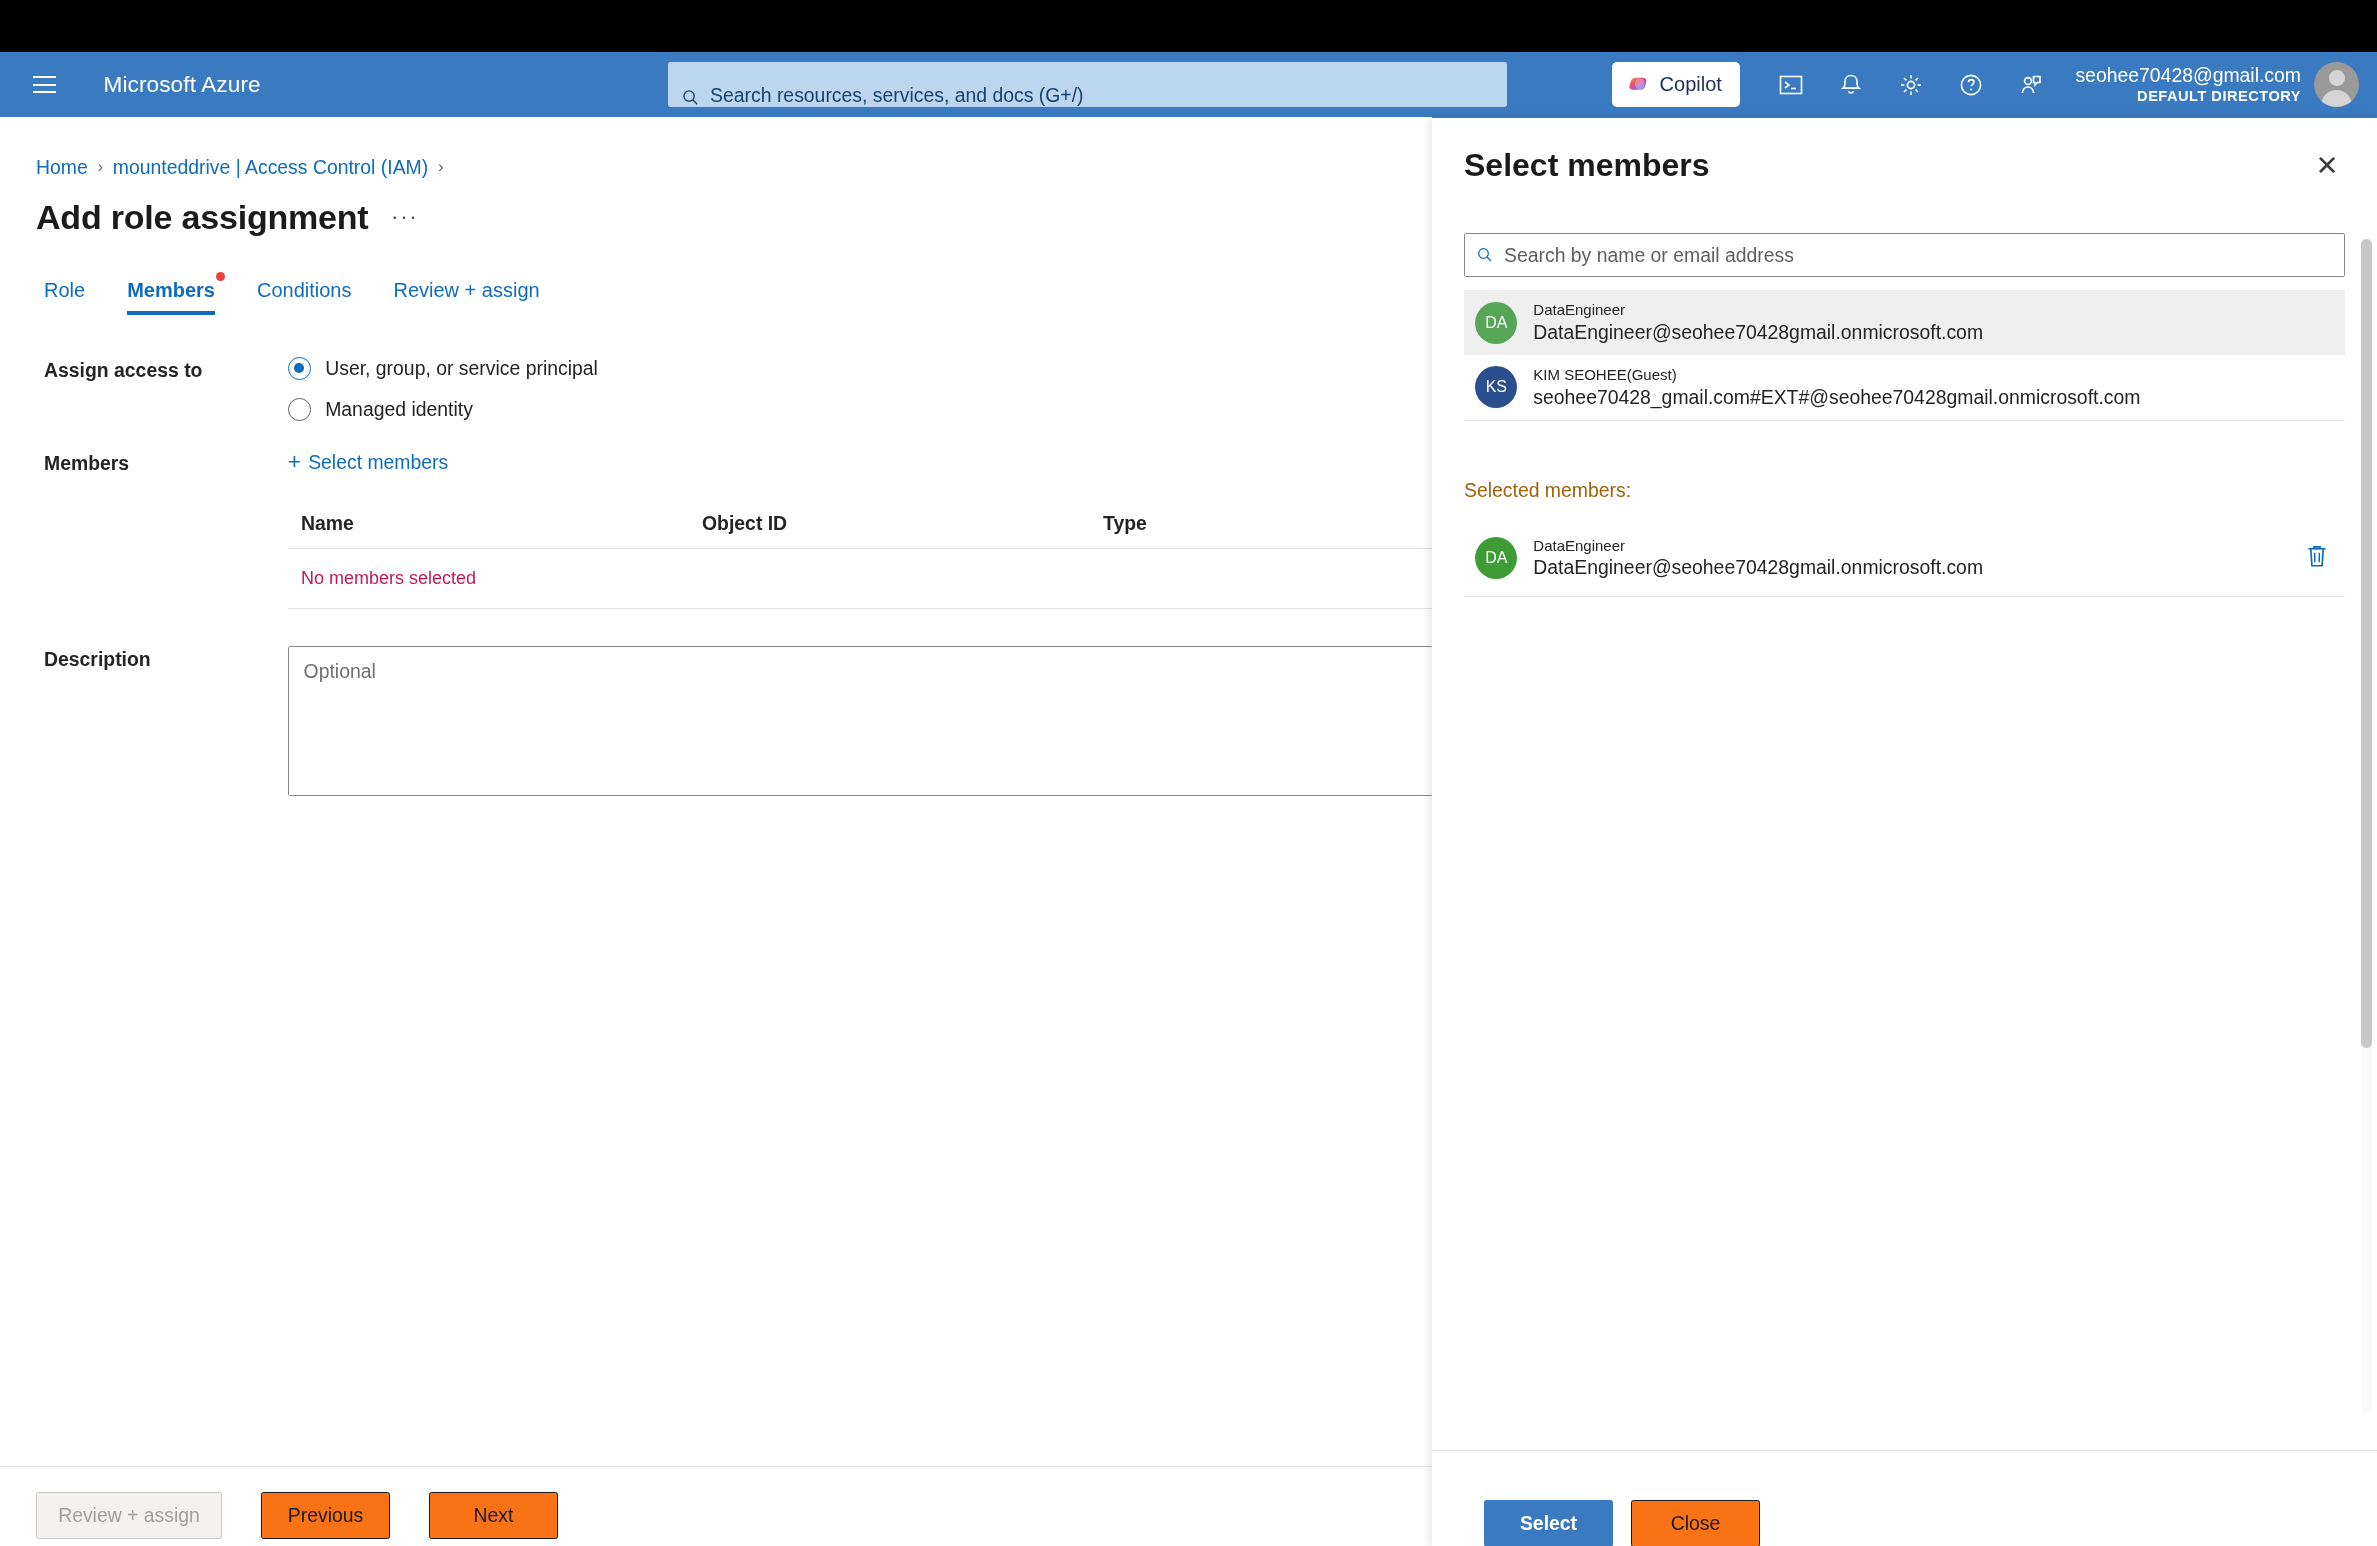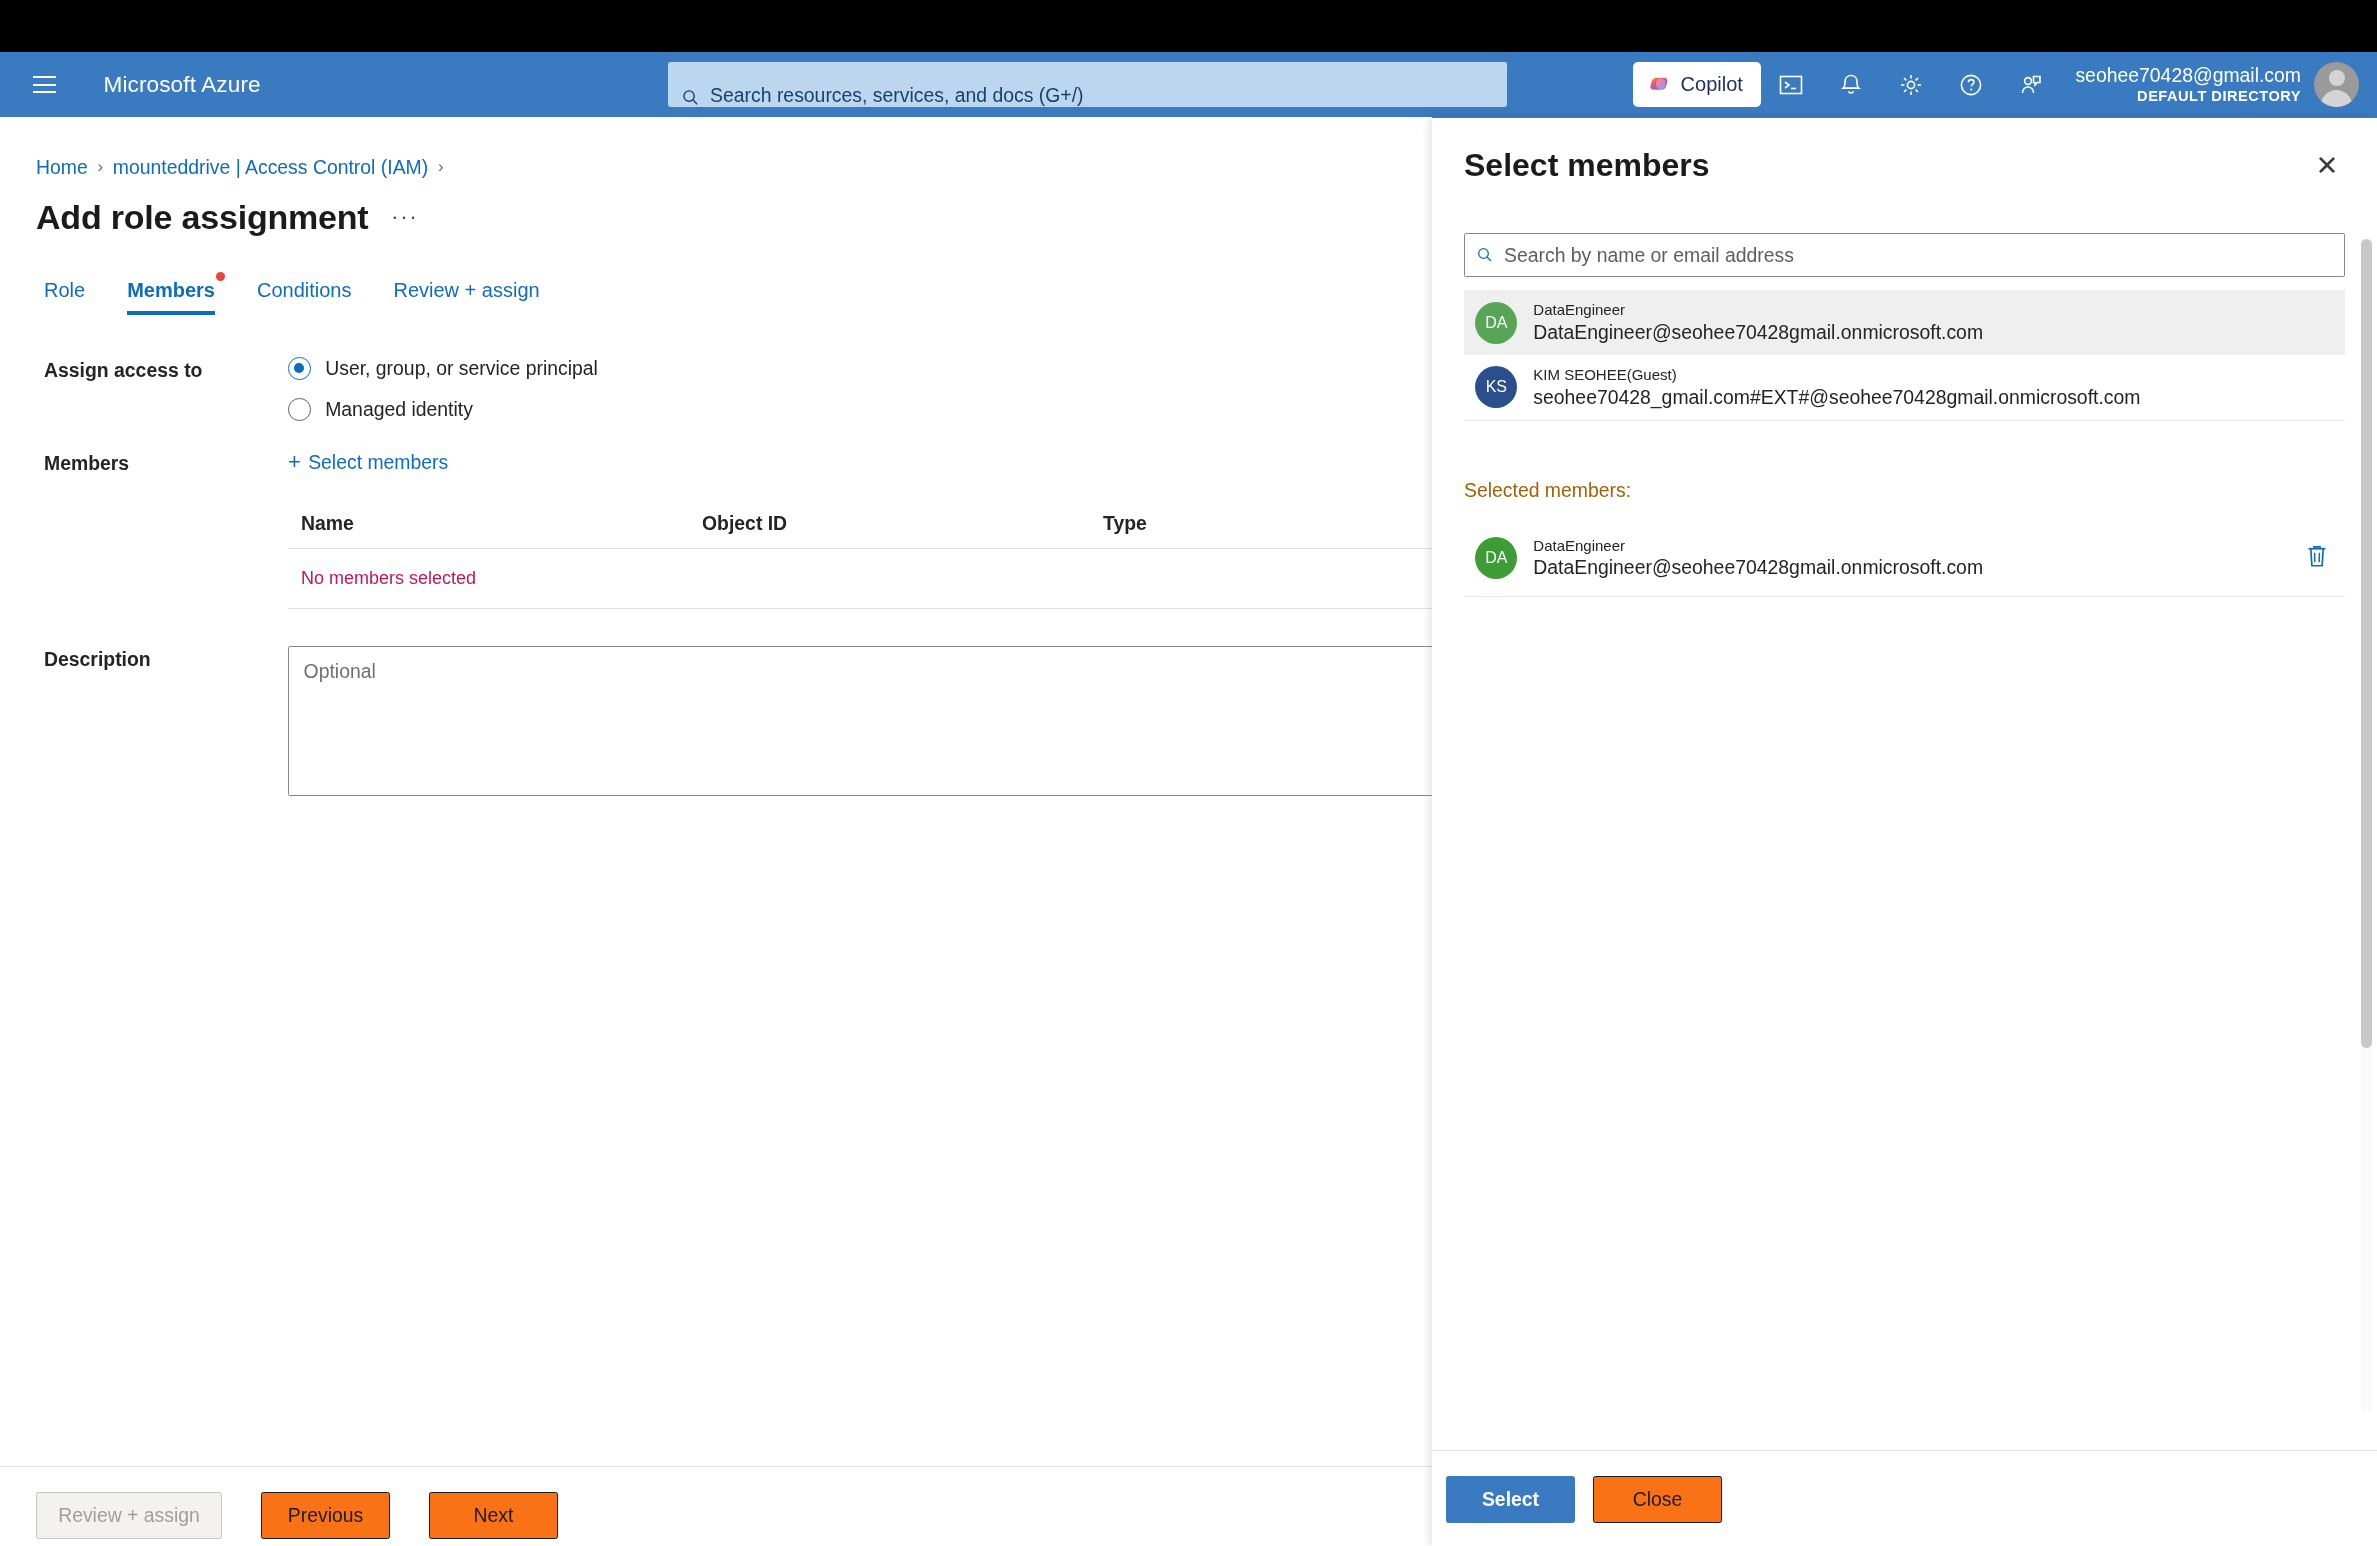--- a/index.html
+++ b/index.html
@@ -72,20 +72,21 @@
   }
   .copilot-btn {
     background: #ffffff;
     border-radius: 4.9px;
     height: 45px;
     display: flex;
     align-items: center;
     gap: 9px;
     padding: 0 18px 0 14.6px;
     cursor: pointer;
+    margin-right: 21px;
   }
   .copilot-btn .label {
     font-size: 20px;
     color: #1d2d5c;
   }
   .nav-icon {
     width: 60px; height: 52px;
     display: flex; align-items: center; justify-content: center;
     cursor: pointer;
   }
@@ -410,23 +411,23 @@
     background: #c8c8c8;
     border-radius: 5.7px;
   }
 
   .panel-footer {
     position: absolute;
     left: 0; bottom: 0;
     width: 100%;
     height: 97px;
     border-top: 0.8px solid #e3e3e3;
-    display: flex; align-items: center;
+    display: flex; align-items: flex-end;
     gap: 18px;
-    padding-left: 14px;
+    padding-left: 52px;
     background: #ffffff;
   }
 </style>
 </head>
 <body>
 
 <div class="browser-strip"></div>
 
 <div class="topnav">
   <div class="hamburger">

